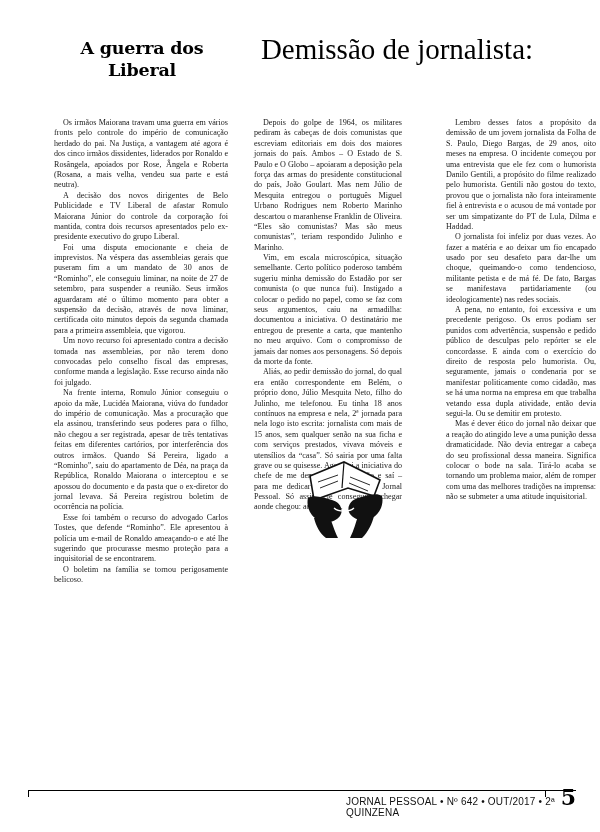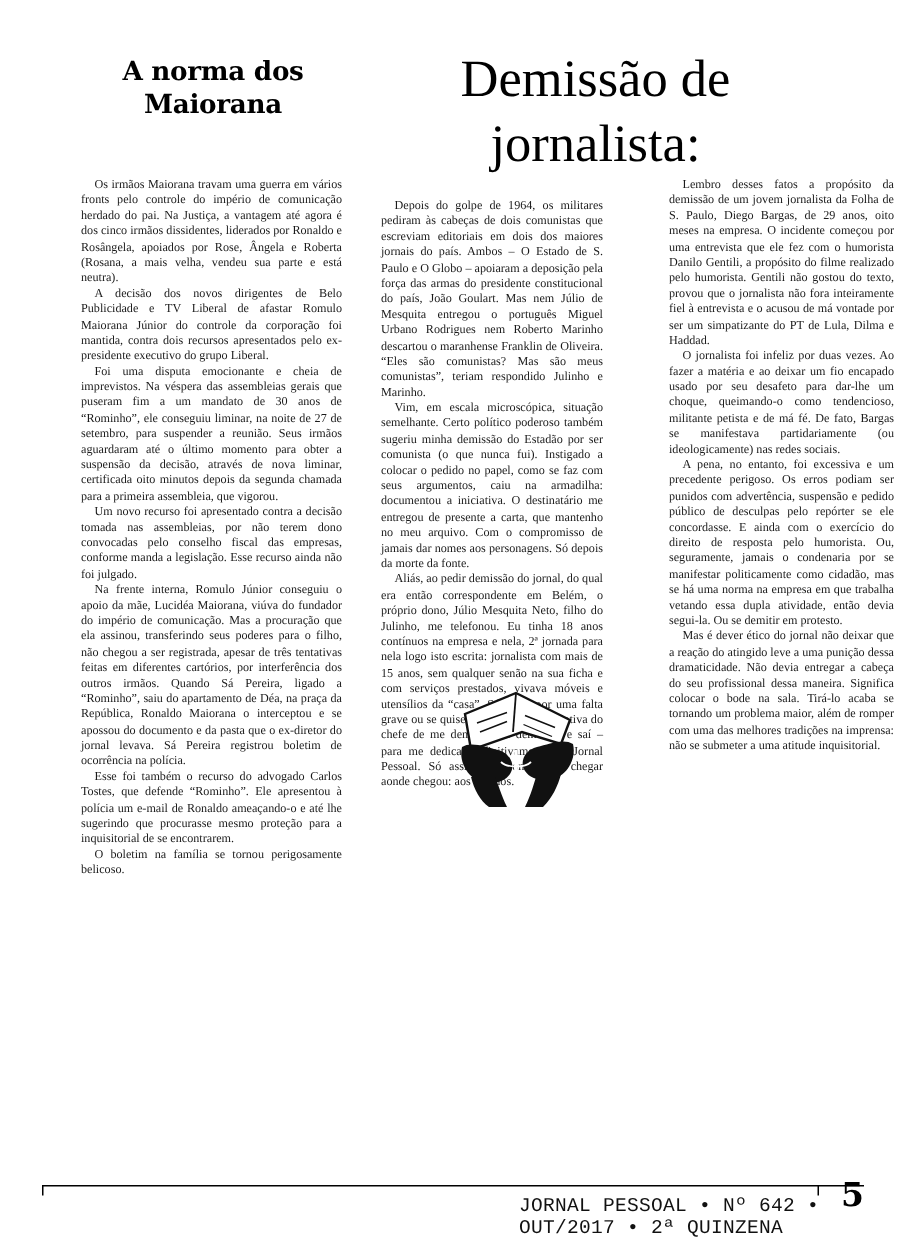--- a/index.html
+++ b/index.html
@@ -39,21 +39,21 @@
     color: #000;
     letter-spacing: -0.2px;
   }
   .headline-right {
     position: absolute;
     left: 238px;
     top: 0px;
     width: 318px;
     text-align: center;
     font-family: "Liberation Serif", serif;
-    font-size: 35px;
+    font-size: 29px;
     line-height: 1.22;
     color: #000;
   }
 
   
   .cols {
     position: absolute;
     top: 118px;
     left: 28px;
     width: 548px;
@@ -73,21 +73,21 @@
     font-family: Liberation Serif, serif;
   }
   .col p {
     margin: 0;
     text-indent: 9px;
   }
   .col p.first {
     text-indent: 9px;
   }
   .c1 { left: 28px; width: 174px; }
-  .c2 { left: 228px; width: 148px; margin-top: 14px; }
+  .c2 { left: 228px; width: 148px; }
   .c3 { left: 398px; width: 150px; }
 
   
   .cols .c1 { left: 26px; width: 174px; }
   .cols .c2 { left: 226px; width: 148px; }
   .cols .c3 { left: 398px; width: 150px; margin-left: 20px; }
 
   
   .illus {
     position: absolute;
@@ -110,22 +110,22 @@
     position: absolute;
     left: 0;
     top: 0;
     width: 548px;
     border-top: 1px solid #000;
   }
   .footer-text {
     position: absolute;
     left: 318px;
     top: 6px;
-    font-family: Liberation Mono, monospace;
-    font-size: 13px;
+    font-family: Liberation Sans, sans-serif;
+    font-size: 10px;
     letter-spacing: 0.2px;
     color: #111;
   }
   .page-number {
     position: absolute;
     right: 0;
     top: -4px;
     font-family: "DejaVu Serif", serif;
     font-weight: bold;
     font-size: 22px;
@@ -148,21 +148,21 @@
     height: 7px;
     background: #000;
   }
 </style>
 </head>
 <body>
 
 <div class="page">
 
   <div class="head-row">
-    <div class="headline-left">A norma dos Maiorana</div>
+    <div class="headline-left">A guerra dos Liberal</div>
     <div class="headline-right">
       <div>Demissão de jornalista:</div>
     </div>
   </div>
 
   <div class="cols">
 
     <div class="col c1">
       <p class="first">Os irmãos Maiorana travam uma guerra em vários fronts pelo controle do império de comunicação herdado do pai. Na Justiça, a vantagem até agora é dos cinco irmãos dissidentes, liderados por Ronaldo e Rosângela, apoiados por Rose, Ângela e Roberta (Rosana, a mais velha, vendeu sua parte e está neutra).</p>
       <p>A decisão dos novos dirigentes de Belo Publicidade e TV Liberal de afastar Romulo Maiorana Júnior do controle da corporação foi mantida, contra dois recursos apresentados pelo ex-presidente executivo do grupo Liberal.</p>

